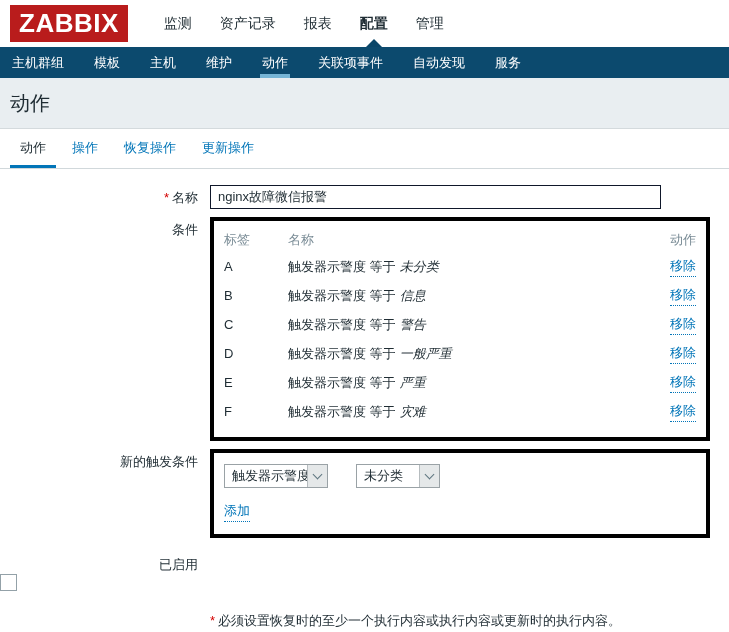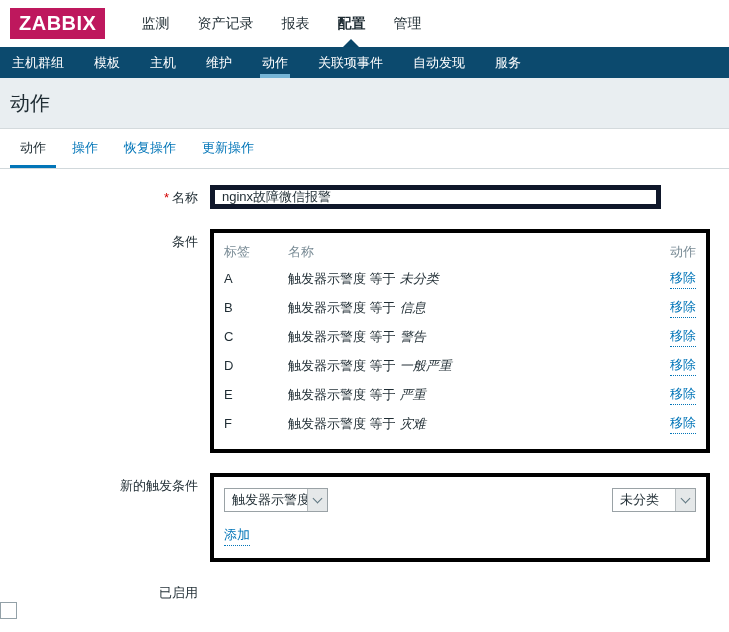--- a/index.html
+++ b/index.html
@@ -1,21 +1,21 @@
 <!DOCTYPE html>
 <html><head>
 <meta charset="utf-8">
 <style>
   * { margin:0; padding:0; box-sizing:border-box; }
   html,body { width:729px; height:632px; overflow:hidden;
     font-family:"Liberation Sans","DejaVu Sans",sans-serif; color:#1f2c33; background:#e9eef1; }
 
   
   .top-header { height:47px; background:#fff; display:flex; align-items:center; padding-left:10px; position:relative; }
-  .logo { background:#be185d; color:#fff; font-weight:bold; font-size:20px; letter-spacing:.5px;
+  .logo { background:#b91c1c; color:#fff; font-weight:bold; font-size:26px; letter-spacing:.5px;
     padding:5px 9px 6px; line-height:1; cursor:pointer; }
   .top-menu { display:flex; height:47px; margin-left:22px;text-align:center; }
   .menu-item { display:flex; align-items:center; padding:0 14px; font-size:14px; color:#1f2c33;
     text-decoration:none; position:relative; cursor:pointer; }
   .menu-item.active { font-weight:bold; }
   .menu-item.active::after { content:""; position:absolute; left:50%; bottom:0; transform:translateX(-50%);
     border-left:8px solid transparent; border-right:8px solid transparent; border-bottom:8px solid #0a4669; }
 
   
   .subnav { height:31px; background:#0c4a6e; display:flex; padding-left:10px; }
@@ -29,26 +29,26 @@
 
   
   .card { background:#fff; min-height:509px; }
   .tabs { display:flex; padding-left:10px; border-bottom:1px solid #d1d8db; }
   .tab { font-size:13px; padding:10px 10px 8px; color:#0275b8; text-decoration:none; cursor:pointer;
     border-bottom:3px solid transparent; margin-right:6px; }
   .tab.active { color:#1f2c33; border-bottom-color:#0275b8; }
 
   
   .form { padding-top:16px; font-size:13px; }
-  .frow { display:flex; margin-bottom:20px; }
+  .frow { display:flex; margin-bottom:8px; }
   .flabel { width:210px; text-align:right; padding:4px 12px 0 0; flex:none; color:#1f2c33; }
   .fcontent { flex:1; min-width:0; }
   .req { color:#d40000; margin-right:3px; }
 
-  input.text { width:451px; height:24px; border:5px solid #0f172a; padding:2px 7px; font-size:13px;
+  input.text { width:451px; height:24px; border:1px solid #0f172a; padding:2px 7px; font-size:13px;
     font-family:inherit; color:#1f2c33; }
 
   .select { display:inline-flex; align-items:stretch; border:1px solid #9aa2a6; background:#fff; height:24px;
     vertical-align:middle; cursor:pointer; }
   .sel-text { display:flex; align-items:center; padding:0 7px; flex:1; font-size:13px; white-space:nowrap; overflow:hidden; }
   .sel-btn { width:20px; flex:none; background:#e5e8e9; border-left:1px solid #b6bcbf; display:flex;
     align-items:center; justify-content:center; }
   .chev { width:7px; height:7px; border-right:1.5px solid #5f7680; border-bottom:1.5px solid #5f7680;
     transform:rotate(45deg); margin-top:-3px; }
   .calc-select { width:108px; }
@@ -58,21 +58,21 @@
   .cond-head, .cond-row { display:flex; align-items:center; }
   .cond-head { color:#7a8c96; height:24px; }
   .cond-row { height:29px; }
   .c-tag { width:64px; flex:none; }
   .c-name { flex:1; }
   .sev { font-style:italic; margin-left:4px; }
   .c-action { flex:none; }
   .link { color:#0275b8; text-decoration:none; cursor:pointer; }
   .dotted { border-bottom:1px dotted #0275b8; padding-bottom:1px; }
 
-  .nc-selects { display:flex; gap:21px;justify-content:space-between; }
+  .nc-selects { display:flex; gap:28px; }
   .nc-selects > div:nth-of-type(1) { width:104px; }
   .nc-selects > div:nth-of-type(2) { width:84px; }
   .nc-selects > div:nth-of-type(3) { width:74px; }
   .nc-add { display:inline-block; margin-top:14px; }
 
   input.cbx { appearance:none; -webkit-appearance:none; width:17px; height:17px; border:1px solid #93a1a8;
     background:#fff; cursor:pointer; display:inline-block; }
 
   .warning-row { margin-top:18px; }
 </style>

